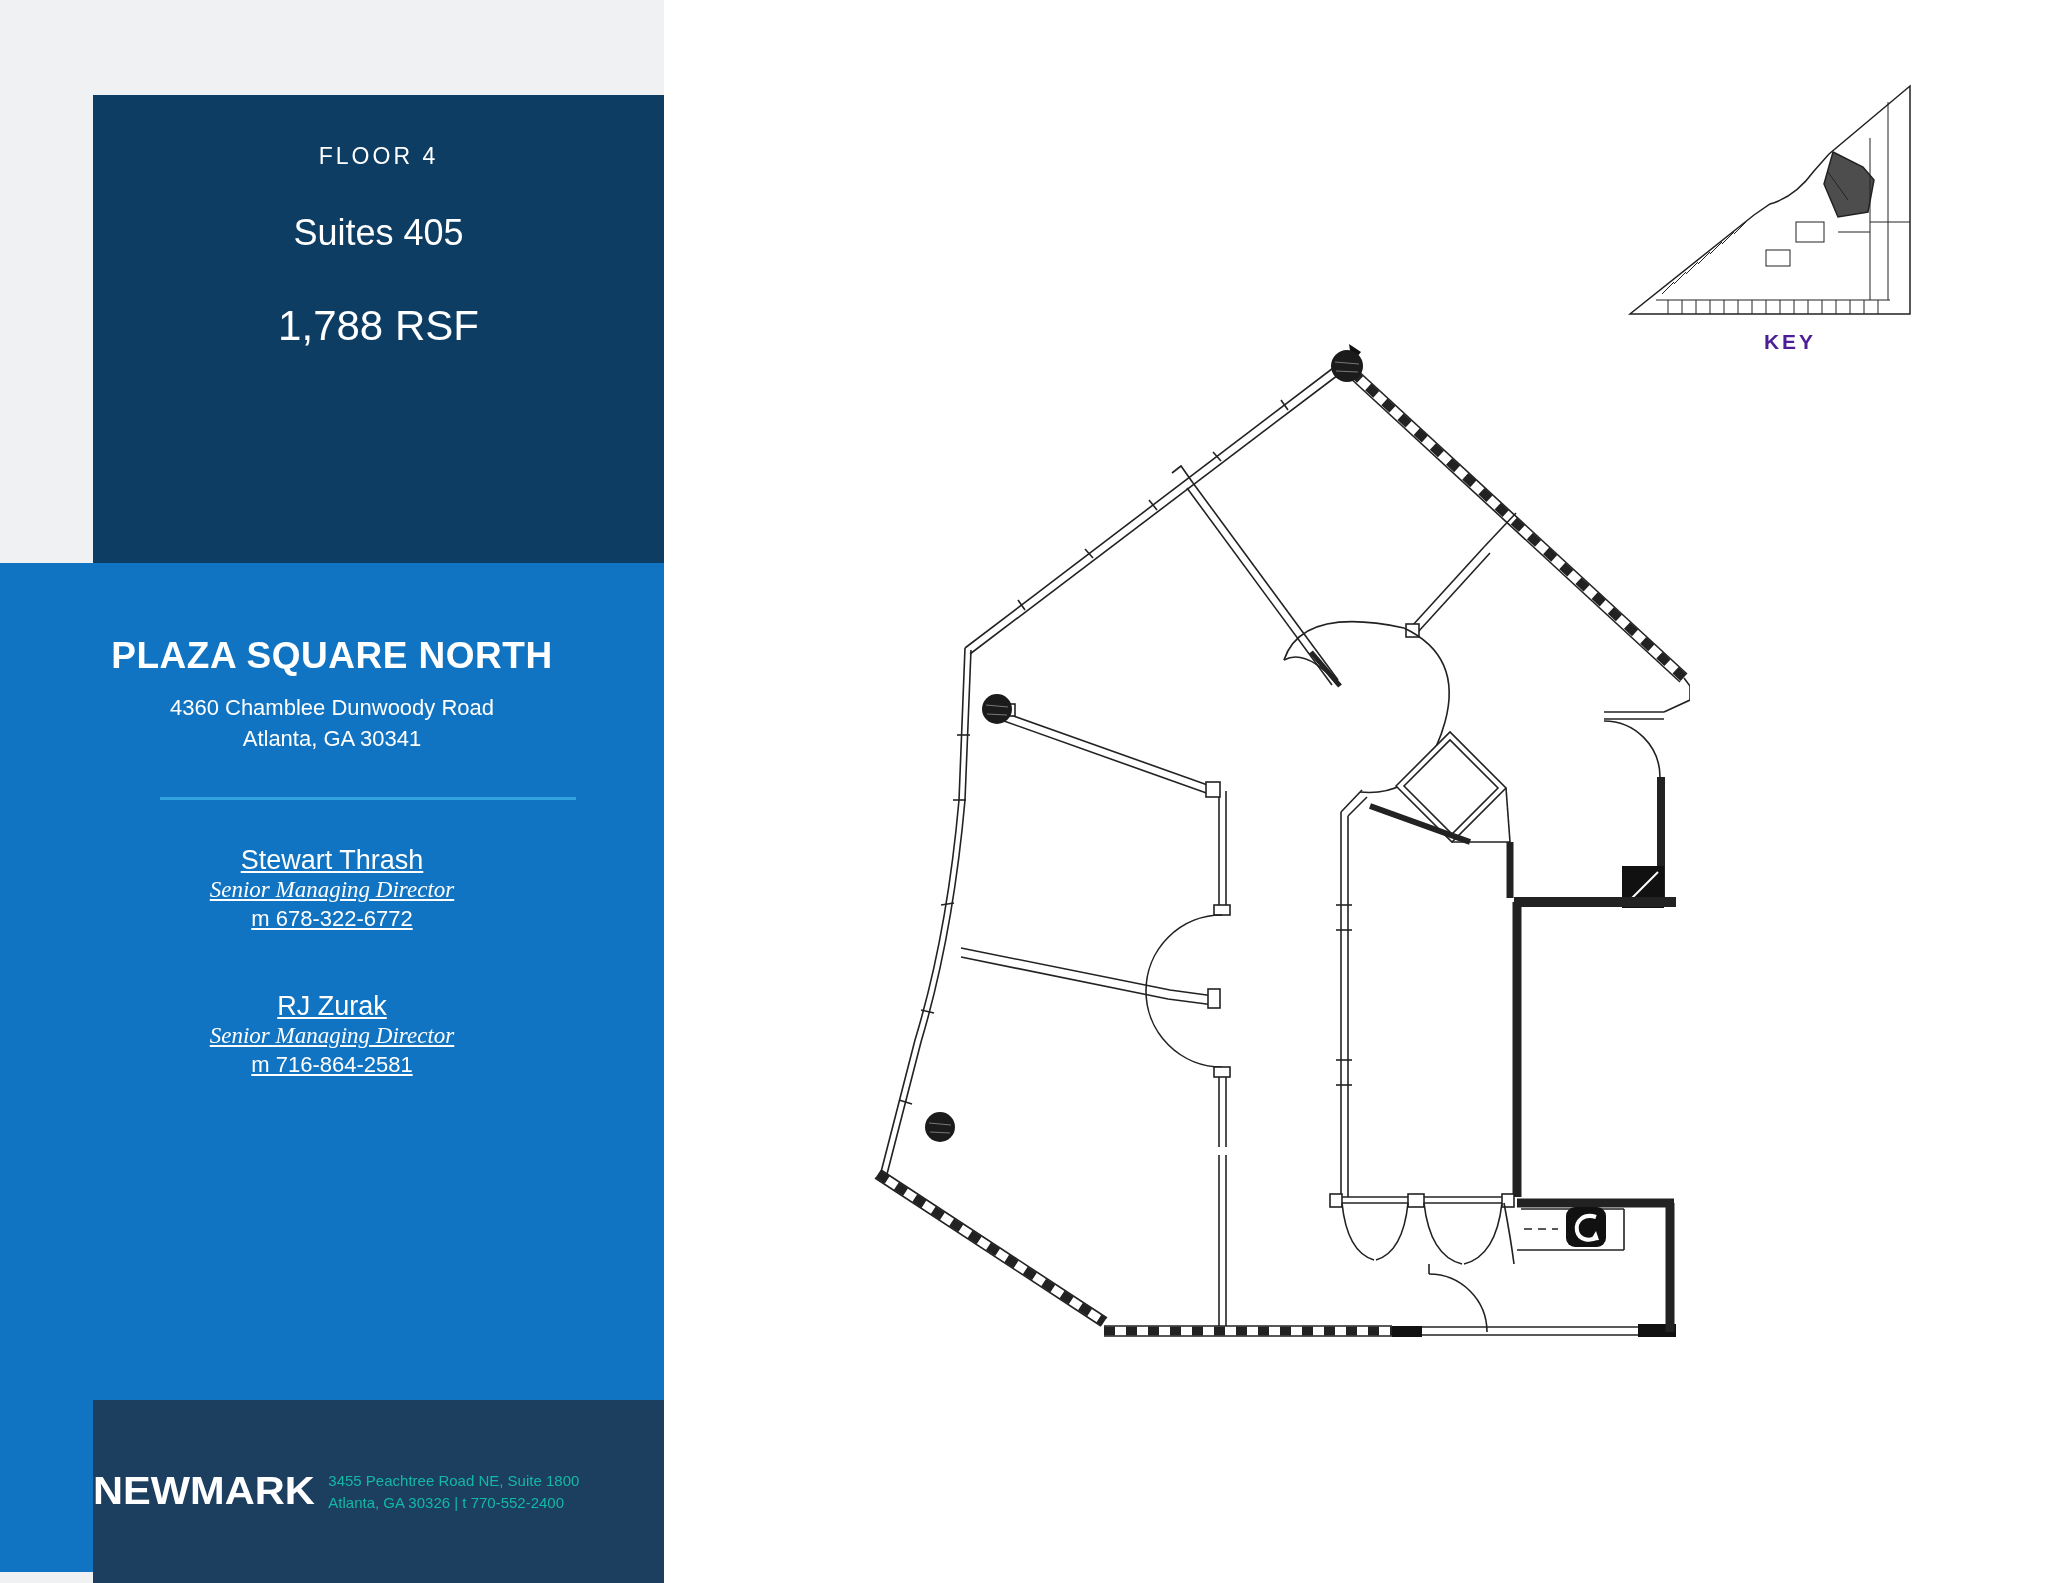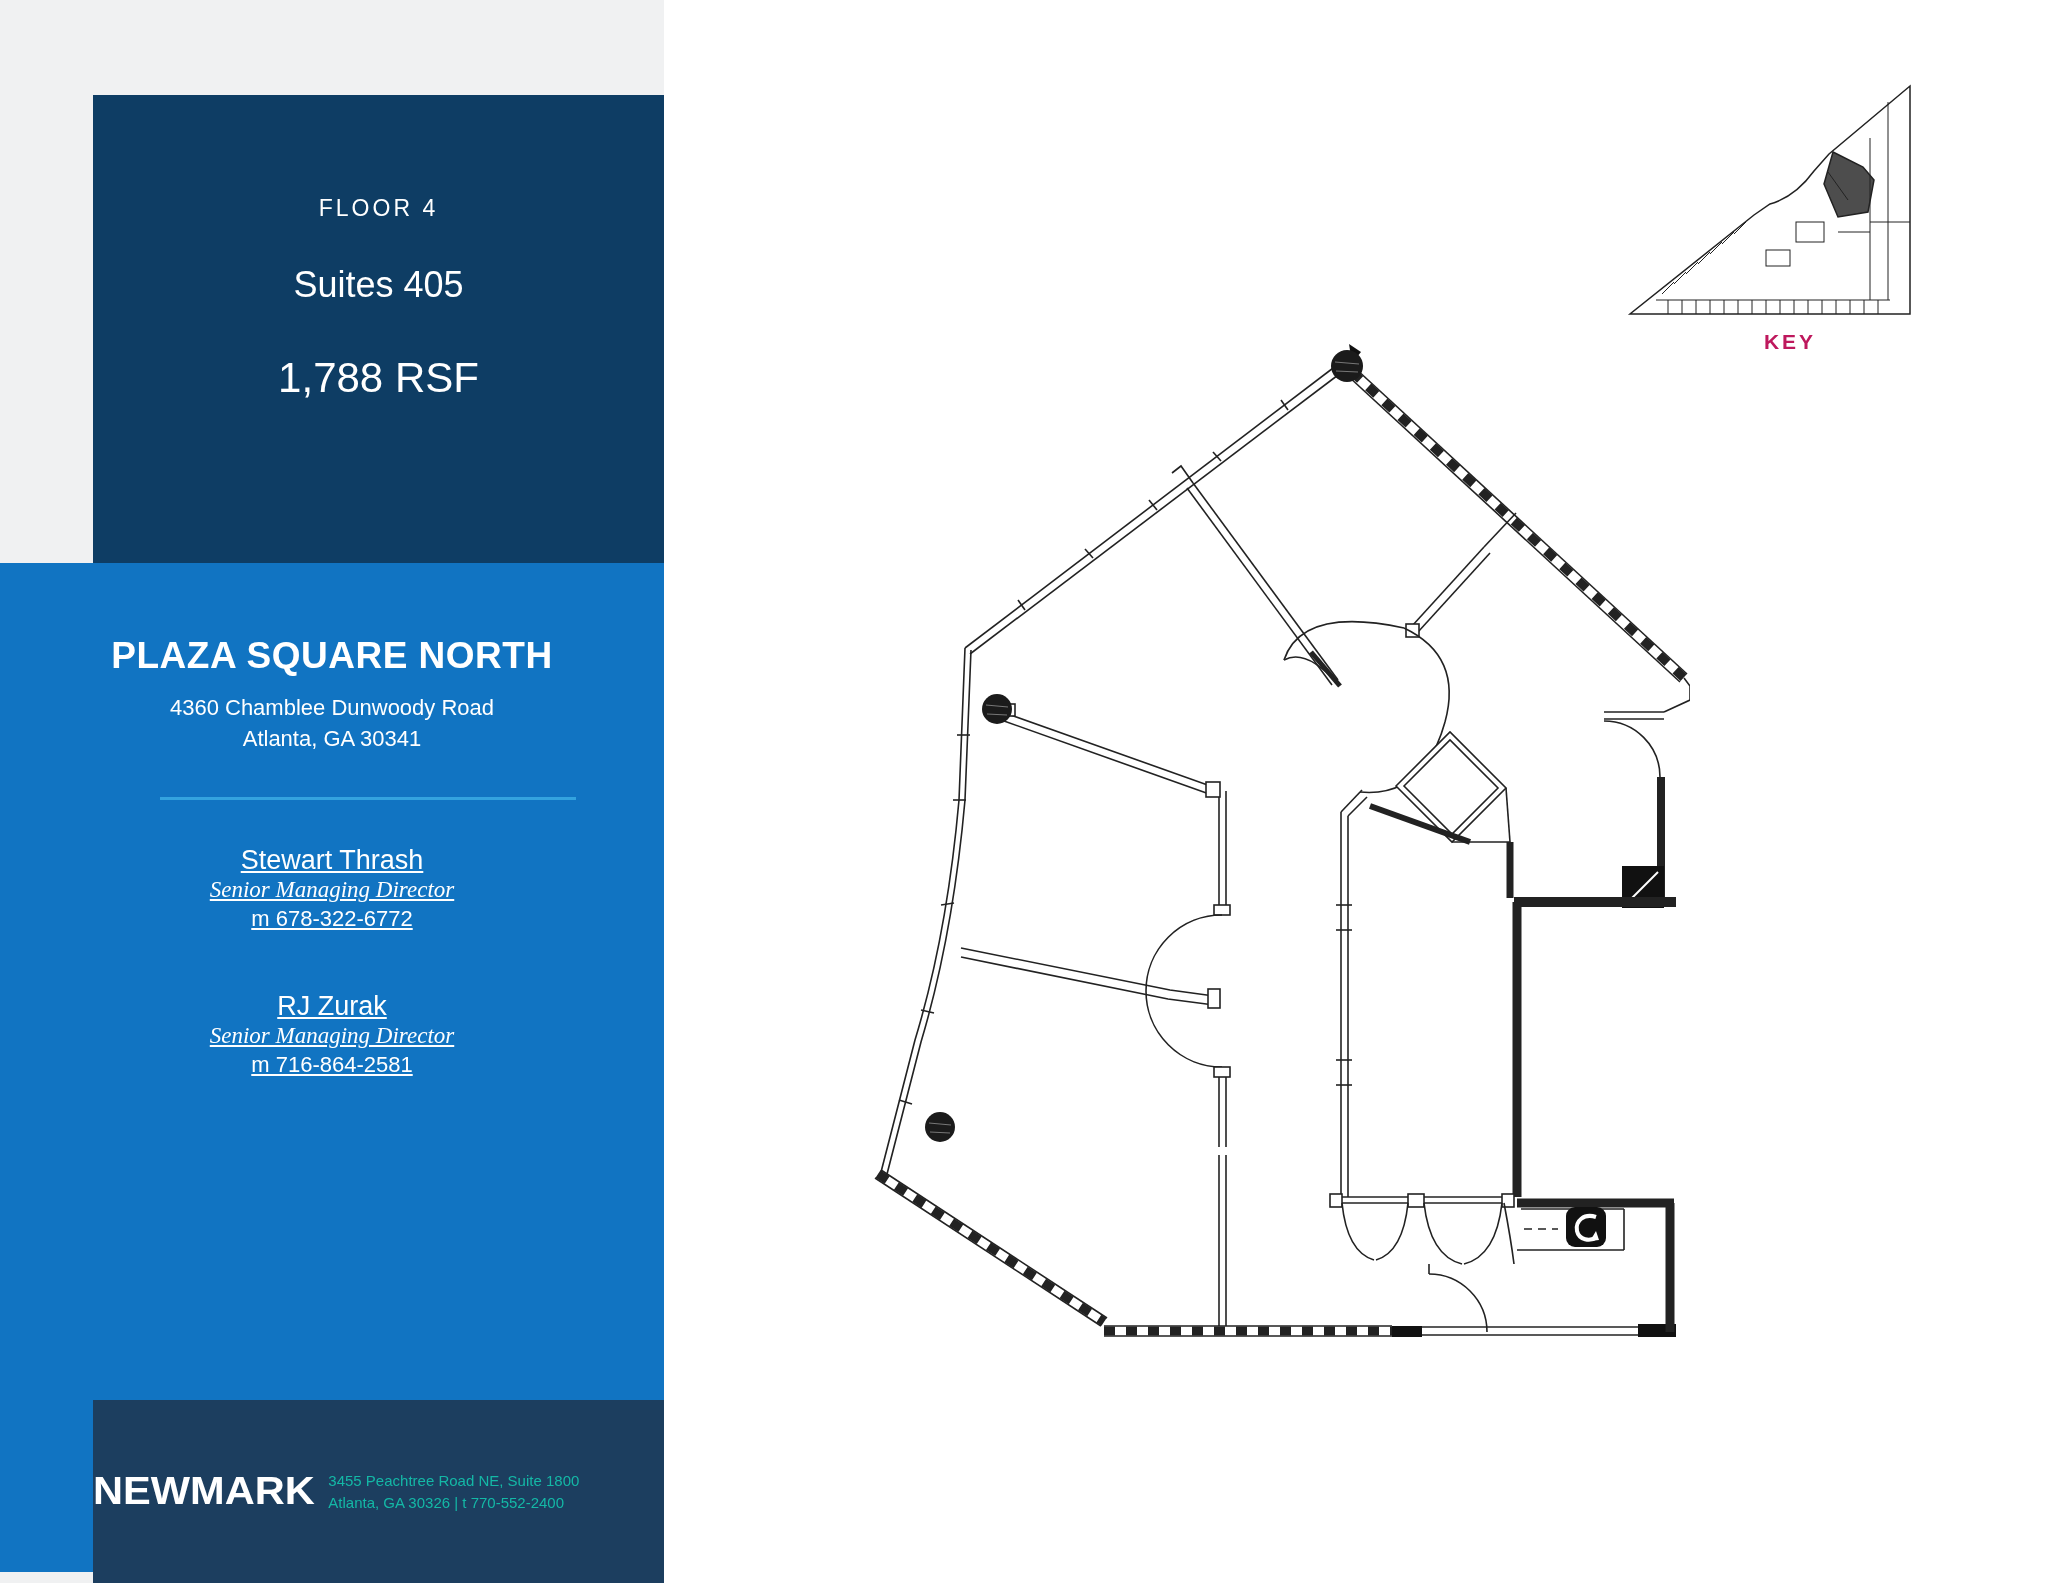--- a/index.html
+++ b/index.html
@@ -5,21 +5,21 @@
   html,body{margin:0;padding:0;}
   body{
     width:2048px;height:1583px;position:relative;overflow:hidden;
     background:#ffffff;font-family:"Liberation Sans", sans-serif;
     -webkit-font-smoothing:antialiased;
   }
   .abs{position:absolute;}
   
   .gray-col{left:0;top:0;width:664px;height:1583px;background:#f0f1f2;}
   .navy-top{left:93px;top:95px;width:571px;height:468px;background:#0e3d64;
-    display:flex;flex-direction:column;align-items:center;padding-top:100px;box-sizing:border-box;color:#fff;}
+    display:flex;flex-direction:column;align-items:center;padding-top:48px;box-sizing:border-box;color:#fff;}
   .floor-label{font-size:23px;letter-spacing:3px;}
   .suites-label{font-size:36px;margin-top:42px;}
   .rsf-label{font-size:42px;margin-top:48px;}
   .blue-panel{left:0;top:563px;width:664px;height:1009px;background:#1174c2;color:#fff;}
   .bp-title{position:absolute;top:72px;left:0;width:100%;text-align:center;
     font-size:37px;font-weight:bold;letter-spacing:0.5px;}
   .bp-address{position:absolute;top:130px;left:0;width:100%;text-align:center;
     font-size:22px;line-height:1.4;}
   .bp-divider{position:absolute;top:234px;left:160px;width:416px;height:3px;background:#33a3df;}
   .contacts{position:absolute;top:281px;left:0;width:100%;text-align:center;text-decoration:underline;}
@@ -28,21 +28,21 @@
   .c-title{font-size:23px;line-height:1.25;font-style:italic;font-family:"Liberation Serif", serif;}
   .c-email,.c-phone{font-size:22px;line-height:1.3;}
   .navy-footer{left:93px;top:1400px;width:571px;height:183px;background:#1c3e5f;
     display:flex;align-items:center;box-sizing:border-box;}
   .nm-logo{color:#ffffff;font-size:40px;font-weight:bold;letter-spacing:0px;transform:scale(1.04,0.96);transform-origin:left center;}
   .footer-addr{margin-left:22px;color:#14b8a6;font-size:15px;line-height:1.45;}
   
   .plan-wrap{left:860px;top:330px;width:830px;height:1030px;}
   .key-wrap{left:1618px;top:72px;width:304px;height:258px;}
   .key-label{left:1690px;top:330px;width:200px;text-align:center;
-    font-size:21px;font-weight:bold;letter-spacing:3px;color:#be185d;}
+    font-size:21px;font-weight:bold;letter-spacing:3px;color:#4c1d95;}
   svg{display:block;}
 </style>
 </head>
 <body>
 
 <div class="abs gray-col"></div>
 
 <div class="abs navy-top">
   <div class="floor-label">FLOOR 4</div>
   <div class="suites-label">Suites 405</div>

